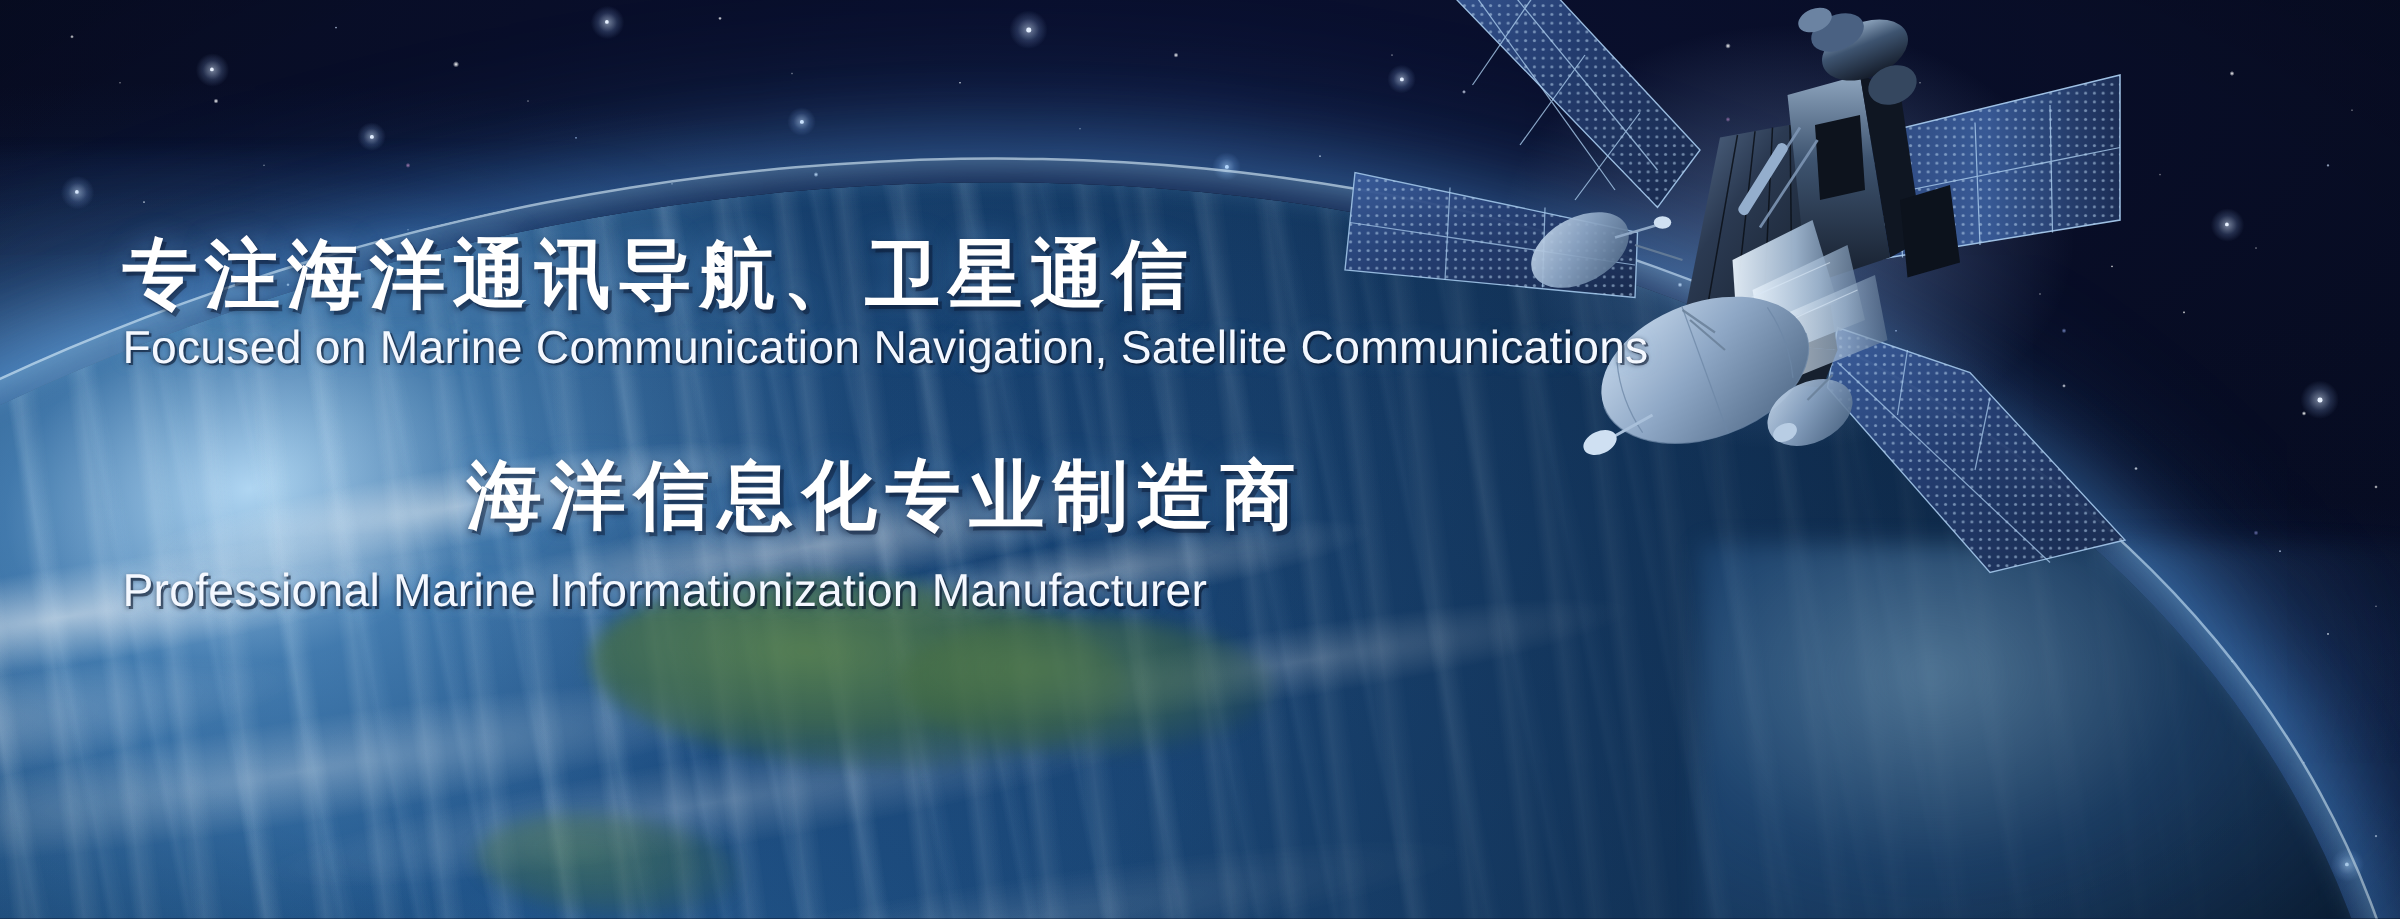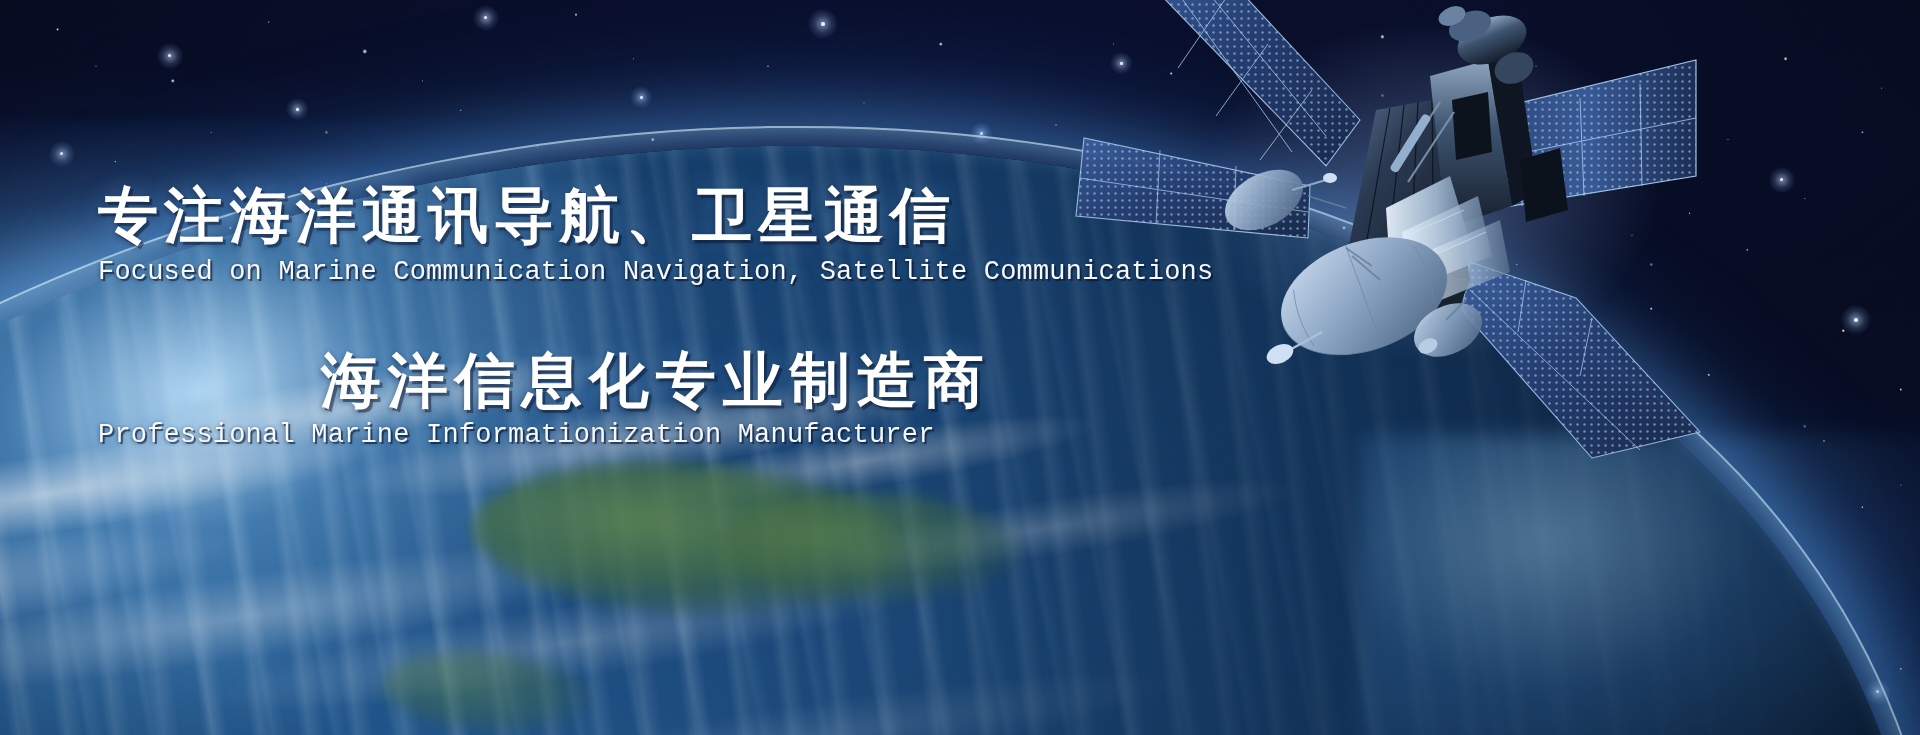--- a/index.html
+++ b/index.html
@@ -5,21 +5,20 @@
 <style>
   * { margin:0; padding:0; box-sizing:border-box; }
   html,body{ background:#000; }
   body{ font-family:"Liberation Sans","DejaVu Sans",sans-serif; }
 
   #banner{
     position:relative;
     width:1920px; height:735px;
     overflow:hidden;
     background:#070b20;
-    font-family:Liberation Mono, monospace;
   }
 
   
   .space-base{
     position:absolute; inset:0;
     background:
       radial-gradient(ellipse 70% 60% at 8% 52%,  rgba(60,140,215,.55) 0%, rgba(24,60,120,.22) 42%, rgba(0,0,0,0) 72%),
       radial-gradient(ellipse 120% 95% at 18% 95%, rgba(32,86,160,.45) 0%, rgba(10,26,60,.15) 55%, rgba(0,0,0,0) 80%),
       radial-gradient(ellipse 90% 80% at 88% 100%, rgba(30,76,150,.40) 0%, rgba(8,20,52,.10) 58%, rgba(0,0,0,0) 82%),
       radial-gradient(ellipse 130% 120% at 50% 10%, #0a1030 0%, #070c22 45%, #05081a 100%),
@@ -268,34 +267,34 @@
     letter-spacing:6px;
     color:#ffffff;
     line-height:1.08;
     white-space:nowrap;
     text-shadow:
       3px 3px 0 rgba(8,22,48,.45),
       0 0 22px rgba(120,190,255,.35),
       0 2px 6px rgba(0,10,30,.55);
   }
   .line-en{
-    font-size:27px;
+    font-size:37px;
     font-weight:normal;
     color:#f4f8ff;
     letter-spacing:.2px;
     white-space:nowrap;
     margin-top:4px;
     text-shadow:
       2px 2px 0 rgba(6,18,42,.55),
       0 0 14px rgba(120,190,255,.30),
       0 1px 4px rgba(0,8,24,.6);
   }
   .block2{ margin-top:66px; }
   .block2 .line-cn{ letter-spacing:7px;text-align:center; }
-  .block2 .line-en{ margin-top:2px; }
+  .block2 .line-en{ margin-top:22px; }
 
   
   .vignette{
     position:absolute; inset:0; pointer-events:none;
     background:radial-gradient(ellipse 95% 110% at 50% 48%, rgba(0,0,0,0) 55%, rgba(0,0,0,.22) 82%, rgba(0,0,0,.45) 100%);
   }
 </style>
 </head>
 <body>
 

